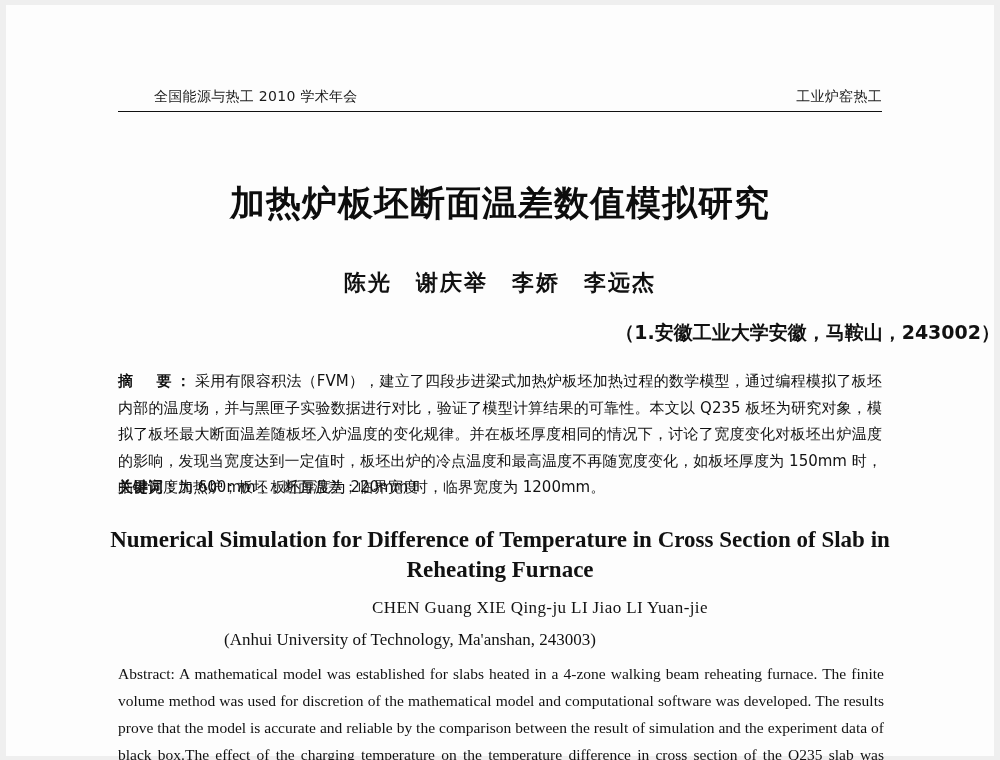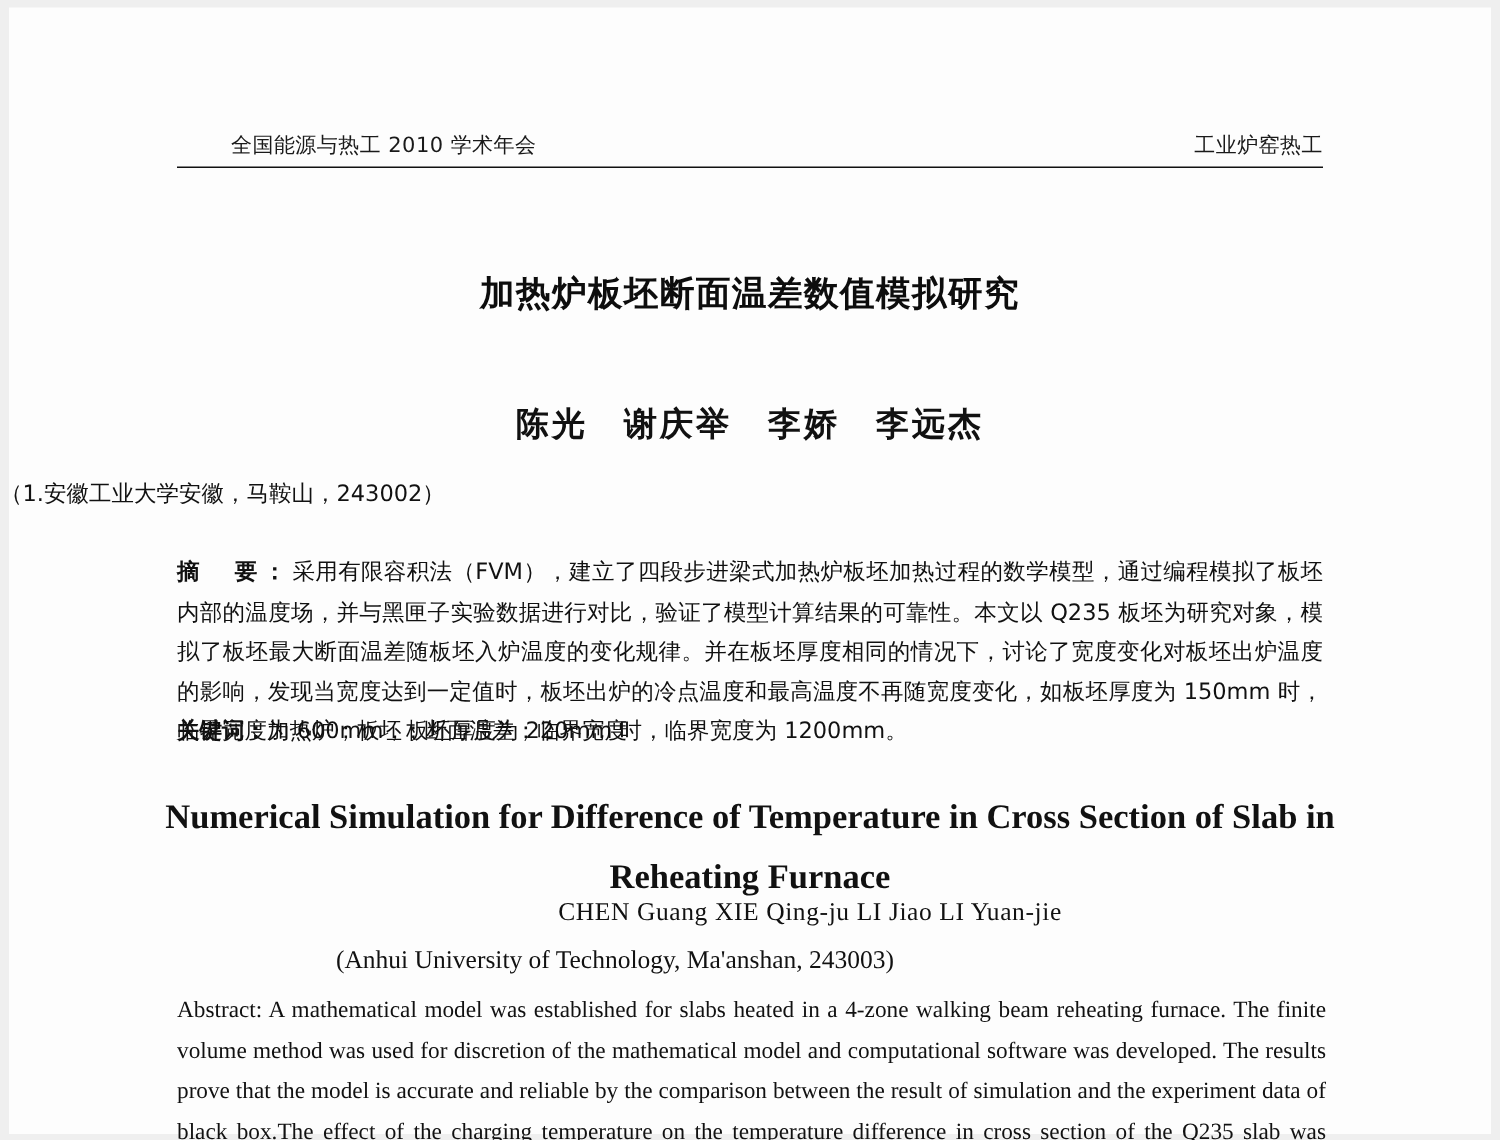--- a/index.html
+++ b/index.html
@@ -42,21 +42,21 @@
     left: 118px;
     right: 118px;
     border-top: 1.6px solid #111;
   }
   .cn-title {
     position: absolute;
     top: 180px;
     left: 0;
     width: 1000px;
     text-align: center;
-    font-size: 23px;
+    font-size: 35px;
     font-weight: bold;
     font-family: "DejaVu Sans", sans-serif;
     letter-spacing: 1px;
     color: #0d0d0d;
   }
   .cn-authors {
     position: absolute;
     top: 268px;
     left: 0;
     width: 1000px;
@@ -64,23 +64,24 @@
     font-size: 22px;
     font-weight: bold;
     font-family: "DejaVu Sans", sans-serif;
     letter-spacing: 2px;
   }
   .cn-affil {
     position: absolute;
     top: 320px;
     left: 0;
     width: 1000px;
-    text-align: left;
-    font-size: 15px;
-    font-family: "DejaVu Sans", sans-serif;
+    text-align: right;
+    font-size: 19px;
+    font-family: "DejaVu Sans", sans-serif;
+    font-weight: bold;
   }
   .cn-abstract {
     position: absolute;
     top: 368px;
     left: 118px;
     width: 764px;
     font-size: 15px;
     line-height: 26.5px;
     font-family: "DejaVu Sans", sans-serif;
     text-align: justify;
@@ -103,21 +104,21 @@
   }
   .en-title {
     position: absolute;
     top: 525px;
     left: 110px;
     width: 780px;
     text-align: center;
     font-size: 23px;
     font-weight: bold;
     font-family: "Liberation Serif", serif;
-    line-height: 40px;
+    line-height: 30px;
   }
   .en-authors {
     position: absolute;
     top: 598px;
     left: 0;
     width: 1000px;
     text-align: center;
     font-size: 17px;
     font-family: "Liberation Serif", serif;
     letter-spacing: 0.4px;

